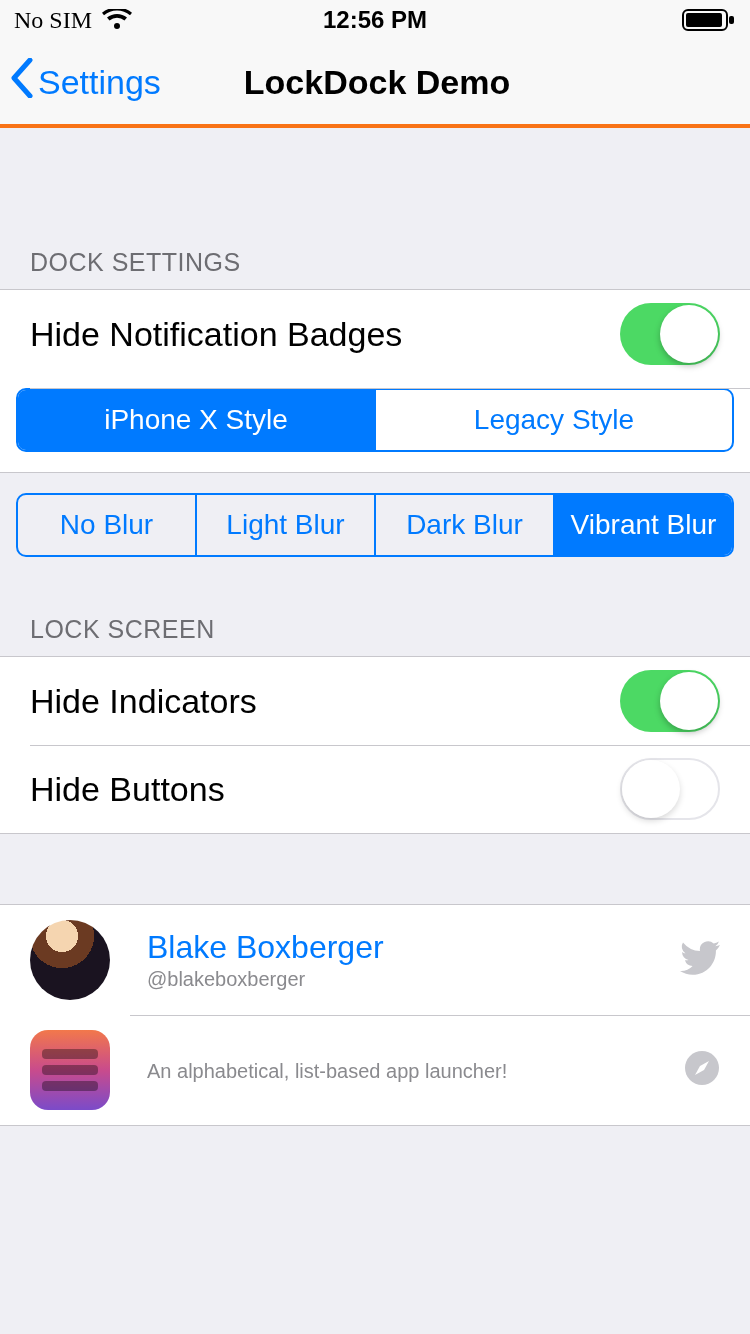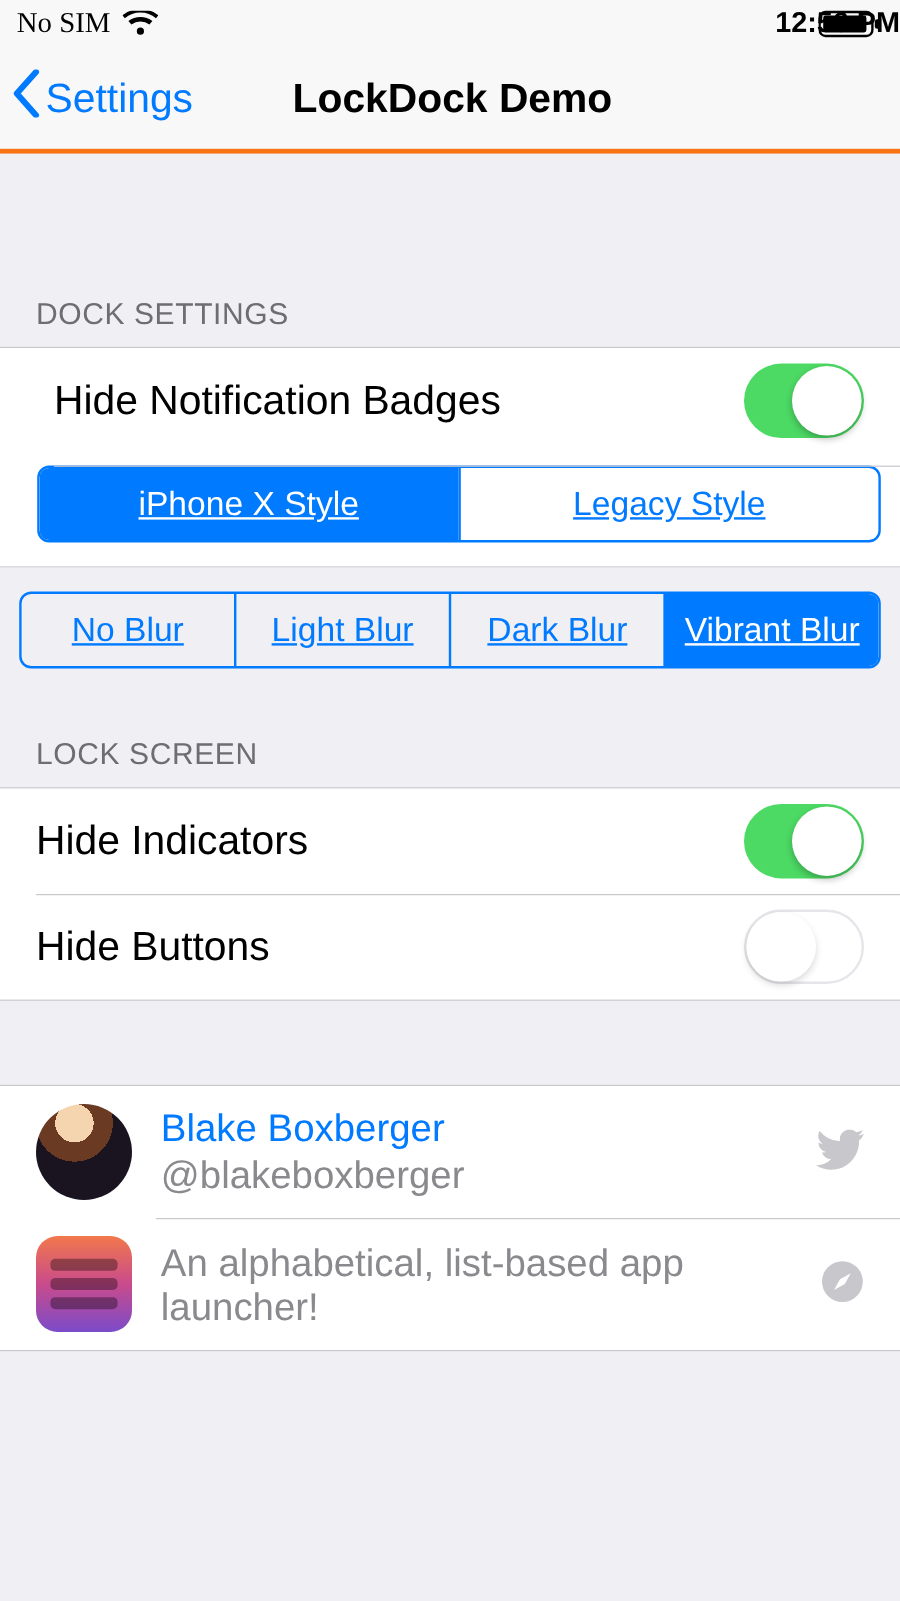--- a/index.html
+++ b/index.html
@@ -1,20 +1,20 @@
 <!DOCTYPE html>
 <html><head>
 <meta charset="utf-8">
 <style>
   * { box-sizing: border-box; margin: 0; padding: 0; }
   html, body { width: 750px; height: 1334px; font-family: -apple-system, "Helvetica Neue", Helvetica, Arial, sans-serif; background: #EFEFF4; color:#000; }
   
   .status-bar { height: 40px; display:flex; align-items:center; justify-content:space-between; padding: 0 14px; font-size: 24px; font-weight:400; background:#F8F8F8;}
   .status-left { display:flex; align-items:center; gap:10px;font-family:Liberation Serif, serif; }
-  .status-center { position:absolute; left:0; right:0; text-align:right; font-size:24px; font-weight:600;}
+  .status-center { position:absolute; left:0; right:0; text-align:center; font-size:24px; font-weight:600;}
   .status-right { display:flex; align-items:center; gap:8px; }
   .wifi-icon svg, .battery-icon svg { display:block; }
   
   .nav-bar { height: 88px; background:#F8F8F8; border-bottom:4px solid #f97316; position:relative; display:flex; align-items:center; }
   .nav-back { display:flex; align-items:center; color:#007AFF; font-size:34px; padding-left:10px; cursor:pointer;}
   .nav-back .chev { margin-right:4px; }
   .nav-title { position:absolute; left:4px; right:0; text-align:center; font-size:34px; font-weight:600; pointer-events:none;}
   
   .section-header { font-size:25px; color:#6D6D72; padding: 50px 30px 12px 30px; text-transform:uppercase; letter-spacing:0.5px;}
   .section-spacer { height: 70px; }
@@ -26,32 +26,32 @@
   .cell-link .cell-label { color:#007AFF; }
   
   .switch { width:100px; height:62px; border-radius:31px; position:relative; cursor:pointer;}
   .switch.on { background:#4CD964; }
   .switch.off { background:#fff; border:2px solid #E5E5EA;}
   .switch .knob { position:absolute; top:2px; width:58px; height:58px; border-radius:50%; background:#fff; box-shadow:0 3px 6px rgba(0,0,0,0.25);}
   .switch.on .knob { right:2px; }
   .switch.off .knob { left:0px; top:0px; width:58px; height:58px; box-shadow:0 3px 6px rgba(0,0,0,0.15);}
   
   .segmented { display:flex; border:2px solid #007AFF; border-radius:10px; overflow:hidden; margin: 10px 16px 16px 16px;}
-  .segment { flex:1; text-align:center; font-size:28px; color:#007AFF; padding:14px 0; cursor:pointer;text-decoration:underline; }
+  .segment { flex:1; text-align:center; font-size:28px; color:#007AFF; padding:14px 0; cursor:pointer; }
   .segment + .segment { border-left:2px solid #007AFF; }
   .segment.selected { background:#007AFF; color:#fff; }
   
-  .credit-cell { min-height:110px; padding: 14px 30px; display:flex; align-items:center; gap:24px; position:relative; background:#fff;justify-content:center;}
+  .credit-cell { min-height:110px; padding: 14px 30px; display:flex; align-items:center; gap:37px; position:relative; background:#fff;justify-content:center;}
   .credit-cell + .credit-cell::before { content:""; position:absolute; top:0; left:130px; right:0; height:1px; background:#C8C7CC;}
   .avatar { width:80px; height:80px; border-radius:50%; background: radial-gradient(circle at 40% 20%, #f5d5b0 0 20%, #6b3a22 20% 40%, #1a1320 40% 100%); flex:none;}
   .app-icon { width:80px; height:80px; border-radius:18px; background: linear-gradient(180deg,#F2784B 0%, #C94B8C 50%, #7B4BC9 100%); flex:none; display:flex; flex-direction:column; justify-content:center; gap:6px; padding:14px 12px;}
   .app-icon .bar { height:10px; border-radius:4px; background:rgba(0,0,0,0.35);}
   .credit-text { flex:1; }
   .credit-title { font-size:32px; color:#007AFF; }
-  .credit-sub { font-size:32px; color:#8A8A8E; margin-top:2px;}
+  .credit-sub { font-size:20px; color:#8A8A8E; margin-top:2px;}
   .accessory { color:#C7C7CC; }
   .root { width:750px; height:1334px; overflow:hidden; position:relative; background:#EFEFF4;}
 </style>
 </head>
 <body>
 
 <div class="root">
 
   <div class="status-bar">
     <div class="status-left">
@@ -84,21 +84,21 @@
       <span>Settings</span>
     </div>
     <div class="nav-title">LockDock Demo</div>
   </div>
 
   <div class="section-spacer"></div>
 
 
   <div class="section-header">DOCK SETTINGS</div>
 
-  <div class="group" style="padding-bottom:4px;padding-left:15px;">
+  <div class="group" style="padding-bottom:4px;">
     <div class="cell">
       <span class="cell-label">Hide Notification Badges</span>
       <div class="switch on">
           <div class="knob"></div>
         </div>
     </div>
     <div class="cell sep-top" style="min-height:auto; padding:0; display:block;">
       <div class="segmented">
         <div class="segment selected">iPhone X Style</div>
         <div class="segment">Legacy Style</div>

